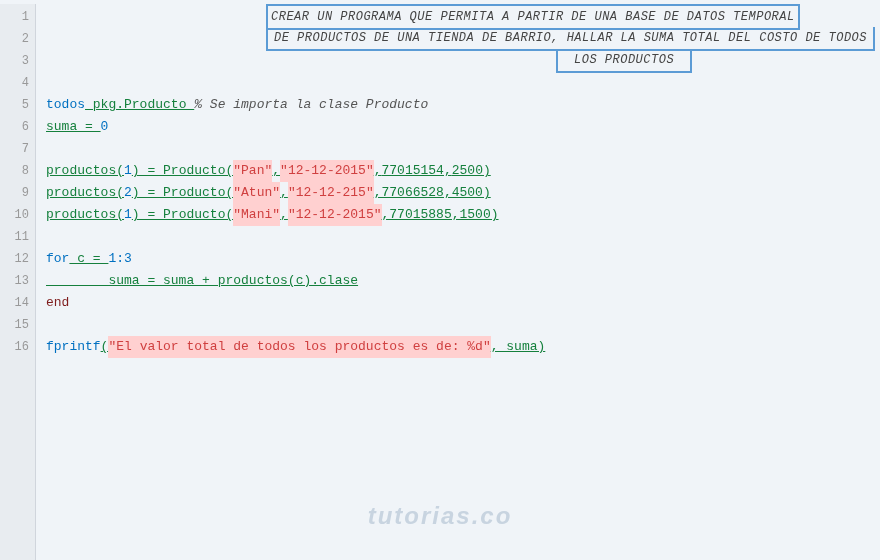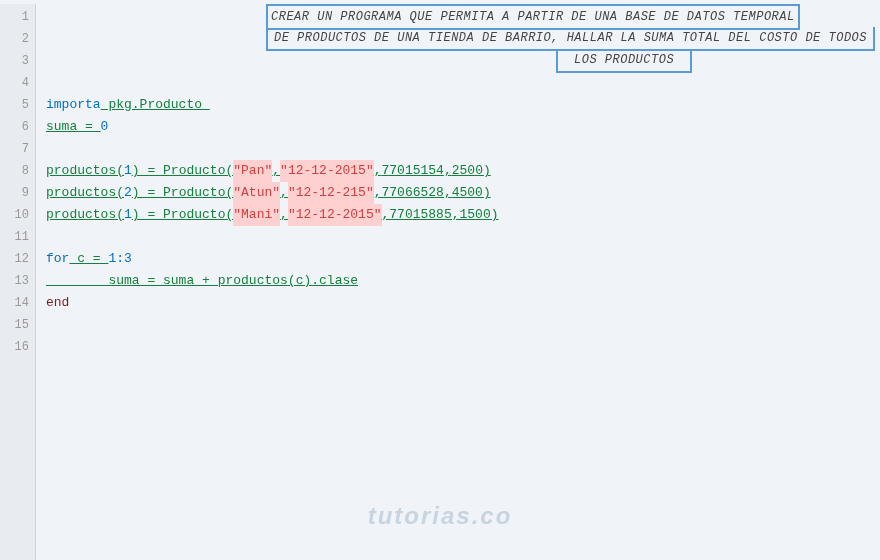--- a/index.html
+++ b/index.html
@@ -139,22 +139,23 @@
       </div>
 
       <div class="code-line">
         <span style="display:inline-block; width: 510px;"></span>
         <span class="comment-highlight" style="border:2px solid #5b9bd5; border-top:none; padding:0 16px; font-style:italic; color:#444; font-size:12px; letter-spacing:0.5px; white-space:pre;">LOS PRODUCTOS</span>
       </div>
 
       <div class="code-line">&nbsp;</div>
 
       <div class="code-line">
-        <span class="kw-import">importa</span>
+        <span class="kw-import">todos</span>
         <span class="normal"> pkg.Producto </span>
+        <span class="cmt-italic">% Se importa la clase Producto</span>
       </div>
 
       <div class="code-line">
         <span class="normal">suma = </span><span class="num-blue">0</span>
       </div>
 
       <div class="code-line">&nbsp;</div>
 
       <div class="code-line">
         <span class="normal">productos(</span><span class="num-blue">1</span><span class="normal">) = Producto(</span><span class="str-red">"Pan"</span><span class="normal">,</span><span class="str-red">"12-12-2015"</span><span class="normal">,</span><span class="normal">77015154,</span><span class="normal">2500)</span>
@@ -178,17 +179,20 @@
       <div class="code-line">
         <span class="normal">        suma = suma + productos(c).clase</span>
       </div>
 
       <div class="code-line">
         <span class="kw-end">end</span>
       </div>
 
       <div class="code-line">&nbsp;</div>
 
+      <div class="code-line">
+        <span class="kw-fprintf">fprintf</span><span class="normal">(</span><span class="str-red">"El valor total de todos los productos es de: %d"</span><span class="normal">, suma)</span>
+      </div>
     </div>
   </div>
 
   <div class="watermark">tutorias.co</div>
 </div>
 
 </body></html>

